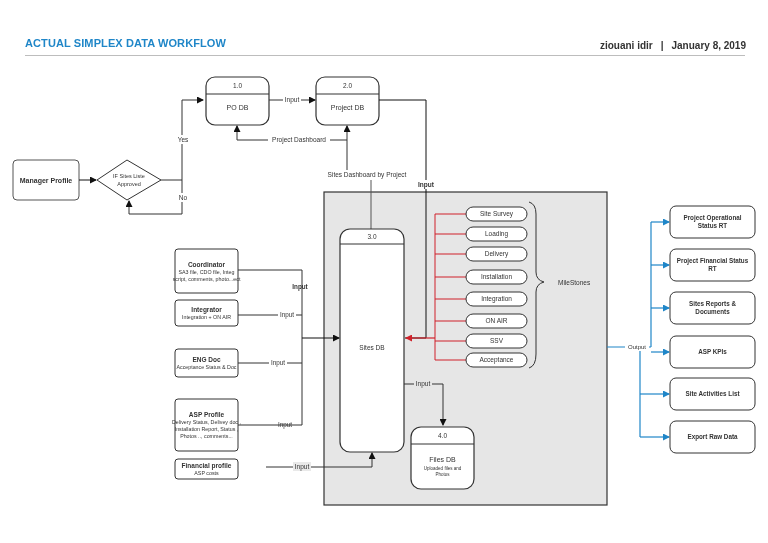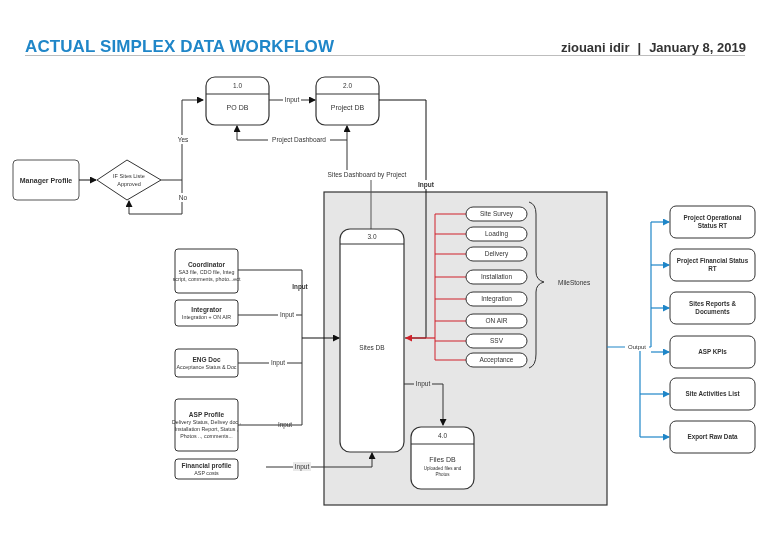--- a/index.html
+++ b/index.html
@@ -1,18 +1,18 @@
 <!DOCTYPE html>
 <html><head>
 <meta charset="utf-8">
 <style>
   html, body { margin:0; padding:0; background:#ffffff; }
   body { width:768px; height:543px; position:relative; overflow:hidden; font-family:"Liberation Sans", sans-serif; }
-  .title { position:absolute; left:25px; top:37px; font-size:17px; font-weight:bold; color:#1f86c8; letter-spacing:0.1px; }
-  .meta { position:absolute; right:22px; top:40px; font-size:13px; color:#333; font-weight:bold; }
+  .title { position:absolute; left:25px; top:37px; font-size:11px; font-weight:bold; color:#1f86c8; letter-spacing:0.1px; }
+  .meta { position:absolute; right:22px; top:40px; font-size:10px; color:#333; font-weight:bold; }
   .meta .sep { margin:0 8px; }
   .rule { position:absolute; left:25px; top:55px; width:720px; height:1px; background:#bdbdbd; }
   svg { position:absolute; left:0; top:0; }
   svg text { font-family:"Liberation Sans", sans-serif; fill:#333; }
 </style>
 </head>
 <body>
 
 <div class="title">ACTUAL SIMPLEX DATA WORKFLOW</div>
 <div class="meta">

